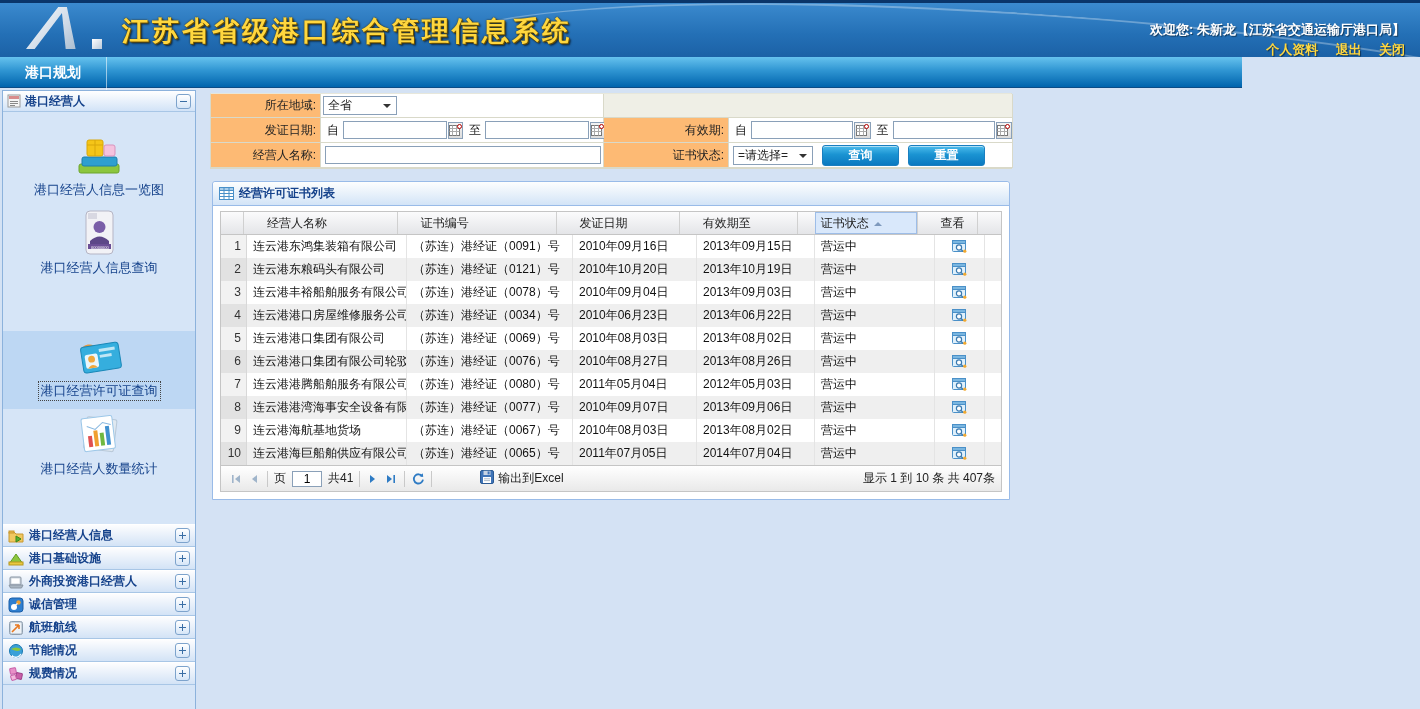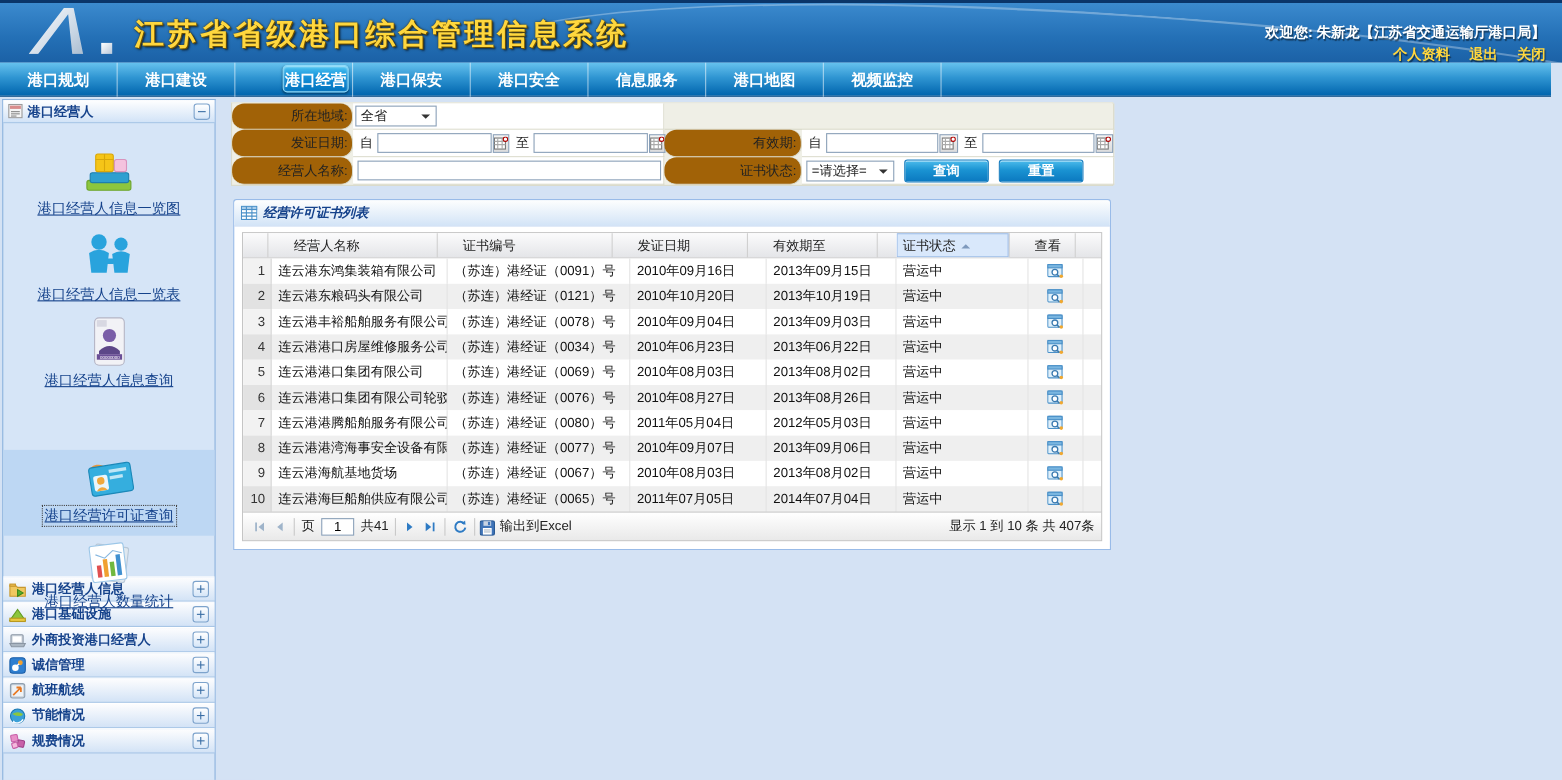--- a/index.html
+++ b/index.html
@@ -25,23 +25,23 @@
     background:linear-gradient(135deg,#ffffff,#b9c9da); }
   .app-title { position:absolute; left:122px; top:13px; font-size:27px; font-weight:bold;
     letter-spacing:3px; color:#ffd73e;
     text-shadow:1px 1px 0 #6e5200, 2px 2px 2px rgba(0,0,0,.65), 0 0 2px #3c2c00; }
   .welcome { position:absolute; right:15px; top:21px; color:#ffffff; font-weight:bold; font-size:13px;
     text-shadow:1px 1px 1px rgba(0,0,0,.5); }
   .hdr-links { position:absolute; right:15px; top:41px; }
   .hdr-link { display:inline-block; margin-left:14px; color:#ffd73e; font-weight:bold; font-size:13px;
     cursor:pointer; text-shadow:1px 1px 1px rgba(0,0,0,.5); }
   
-  .tabbar { position:absolute; top:57px; left:0; width:1410px; height:31px; display:flex;
+  .tabbar { position:absolute; top:57px; left:0; width:1242px; height:31px; display:flex;
     background:linear-gradient(180deg,#66c2ee 0,#2f95d2 45%,#0064ad 100%);
-    border-bottom:1px solid #0b4c86; }
+    border-bottom:1px solid #0b4c86;flex-direction:column; }
   .tab { width:107px; height:31px; line-height:30px; text-align:center; color:#fff; font-weight:bold;
     font-size:14px; border-right:1px solid rgba(255,255,255,.55); cursor:pointer; position:relative; }
   .tab .act { position:absolute; left:3px; right:3px; top:2px; bottom:4px; line-height:24px;
     background:linear-gradient(180deg,#4cc5f3,#1490d8 45%,#0273be); border:1px solid #8ed9f8;
     border-radius:4px; box-shadow:inset 0 1px 2px rgba(255,255,255,.6), 0 1px 2px rgba(0,0,0,.35);margin-left:40px; }
   
   .content { position:absolute; top:88px; left:0; width:1284px; height:621px; }
   
   .sidebar { position:absolute; left:2px; top:2px; width:194px; height:619px;
     background:#d6e5f7; border:1px solid #8cb2dc; border-bottom:none; }
@@ -50,51 +50,51 @@
     color:#15428b; font-weight:bold; }
   .side-panel-header .ph-label { flex:1; margin-left:4px; }
   .tool-btn { width:15px; height:15px; border:1px solid #7da3cc; border-radius:3px;
     background:linear-gradient(180deg,#ffffff,#d6e6f8); position:relative; cursor:pointer; }
   .tool-btn::after { content:""; position:absolute; left:3px; right:3px; top:6px; height:1px; background:#3a6ea5; }
   .tool-btn.plus::before { content:""; position:absolute; top:3px; bottom:3px; left:6px; width:1px; background:#3a6ea5; }
   .side-items { padding-top:18px; height:412px; }
   .side-item { height:78px; text-align:center; color:#15428b; font-size:13px; cursor:pointer; padding-top:2px; }
   .side-item .big-icon { width:50px; height:46px; margin:0 auto 3px; display:block; }
   .side-item.selected { background:#bdd7f3;margin-top:45px; }
-  .side-item .lab { display:inline-block; padding:0 2px;text-decoration:underline; }
+  .side-item .lab { display:inline-block; padding:0 2px; }
   .side-item.selected .lab { outline:1px dotted #444; }
   .acc-header { height:23px; display:flex; align-items:center; padding:0 5px;
     background:linear-gradient(180deg,#fdfdfe,#d3e3f6);
     border-top:1px solid #ffffff; border-bottom:1px solid #a8c6e6;
     color:#15428b; font-weight:bold; cursor:pointer; }
   .acc-header .acc-label { flex:1; margin-left:5px; }
   
   .search-form { position:absolute; left:210px; top:5px; width:802px;
     display:grid; grid-template-columns:110px 283px 125px 284px;
     grid-template-rows:24px 25px 25px; background:#efefe6; border:1px solid #d9d9c9; border-top:1px solid #e7e7db; }
   .cell { border-right:1px solid #d9d9c9; border-bottom:1px solid #d9d9c9; display:flex; align-items:center; }
-  .cell.lbl { background:#a16207; justify-content:flex-end; padding-right:4px; color:#222;border-radius:11px; }
+  .cell.lbl { background:#fdba74; justify-content:flex-end; padding-right:4px; color:#222; }
   .cell.val { background:#ffffff; padding-left:2px; }
   .cell.filler { background:#efefe6; }
   .txt-input { height:18px; border:1px solid #8aa0b8; background:#fff; font-family:inherit; font-size:12px; padding:0 3px; }
   .cal-btn { width:17px; height:17px; border:1px solid #8aa0b8; background:linear-gradient(#f4f4f4,#dcdcdc);
     margin-left:1px; display:flex; align-items:center; justify-content:center; cursor:pointer; }
   .sel { height:19px; line-height:17px; border:1px solid #8aa0b8; background:#fff; padding:0 18px 0 4px;
     position:relative; cursor:pointer; }
   .sel::after { content:""; position:absolute; right:5px; top:7px; border:4px solid transparent; border-top-color:#333; }
   .mini-lab { margin:0 4px 0 6px; }
   .btn { width:77px; height:21px; margin-left:9px; border:1px solid #1a7fc0; border-radius:3px;
     background:linear-gradient(180deg,#4cbcec,#1a93d2 45%,#0b79c0); color:#fff; font-weight:bold;
     text-align:center; line-height:19px; cursor:pointer; box-shadow:inset 0 1px 0 rgba(255,255,255,.55); }
   
   .table-panel { position:absolute; left:212px; top:93px; width:798px; height:319px;
     background:#ffffff; border:1px solid #99bbe8; border-radius:3px 3px 0 0; }
   .panel-header { height:24px; display:flex; align-items:center; padding:0 6px;
     background:linear-gradient(180deg,#fdfefe,#d3e4f7); border-bottom:1px solid #99bbe8;
-    border-radius:3px 3px 0 0; color:#15428b; font-weight:bold;font-style:italic; }
+    border-radius:3px 3px 0 0; color:#15428b; font-weight:bold; }
   .panel-header .pt { margin-left:5px; }
   .grid { position:absolute; left:7px; top:29px; width:782px; height:281px; border:1px solid #c5c5c5; background:#fff; }
   .grid-header { display:flex; height:23px; background:linear-gradient(180deg,#fbfbfc,#e4e5e8);
     border-bottom:1px solid #c5c5c5;gap:17px; }
   .gh { border-right:1px solid #d0d0d0; line-height:22px; padding-left:6px; color:#222;
     white-space:nowrap; overflow:hidden; cursor:pointer; }
   .gh.sorted { background:#d9e8fb; box-shadow:inset 0 0 0 1px #9dbde8; }
   .sort-arrow { display:inline-block; width:0; height:0; border:4px solid transparent;
     border-bottom-color:#7e99bd; margin-left:5px; vertical-align:1px; }
   .grid-body .row { display:flex; height:23px; background:#fff; }
@@ -107,21 +107,21 @@
   .w-num{width:26px}.w-name{width:160px}.w-cert{width:166px}.w-issue{width:124px}
   .w-valid{width:118px}.w-status{width:120px}.w-view{width:50px}.w-spacer{flex:1;border-right:none}
   
   .pager { position:absolute; left:0; right:0; bottom:0; height:26px; border-top:1px solid #c5c5c5;
     background:linear-gradient(180deg,#ffffff,#e9e9e9); display:flex; align-items:center; padding:0 6px; }
   .pg-btn { width:18px; height:18px; display:flex; align-items:center; justify-content:center; cursor:pointer; }
   .pg-sep { width:1px; height:16px; background:#c9c9c9; margin:0 4px; }
   .pg-input { width:30px; height:16px; border:1px solid #8aa0b8; text-align:center; font-size:12px; margin:0 4px; }
   .pg-text { margin:0 2px; color:#222; }
   .pager-right { margin-left:auto; color:#222; }
-  .export { display:flex; align-items:flex-end; cursor:pointer; }
+  .export { display:flex; align-items:flex-start; cursor:pointer;margin-left:44px; }
   .export span { margin-left:4px; }
   svg { display:block; }
 </style>
 </head>
 <body>
 
 <div class="header">
   <div class="arc arc1"></div>
   <div class="arc arc2"></div>
   <div class="logo">
@@ -171,32 +171,20 @@
       <span class="big-icon">
             <svg width="50" height="46" viewBox="0 0 50 46">
               <rect x="5" y="32" width="40" height="9" rx="2" fill="#8cc63e" stroke="#6da52c"></rect>
               <rect x="8" y="25" width="35" height="9" rx="2" fill="#2e9fd0" stroke="#1d7fae"></rect>
               <rect x="13" y="8" width="16" height="16" rx="2" fill="#f5c518" stroke="#d9a70a"></rect>
               <path d="M13 13h16M21 8v16" stroke="#d9a70a"></path>
               <rect x="30" y="13" width="11" height="11" rx="2" fill="#f4c2de" stroke="#d893bd"></rect>
             </svg>
           </span>
       <span class="lab">港口经营人信息一览图</span>
-    </div>
-        <div class="side-item">
-      <span class="big-icon">
-            <svg width="50" height="46" viewBox="0 0 50 46">
-              <circle cx="16" cy="10" r="7" fill="#29a3dd"></circle>
-              <path d="M7 20 q9 -6 18 0 l-2 18 h-14 Z" fill="#29a3dd"></path>
-              <circle cx="36" cy="12" r="6" fill="#29a3dd"></circle>
-              <path d="M28 21 q8 -5 16 0 l-2 17 h-12 Z" fill="#29a3dd"></path>
-              <rect x="21" y="25" width="10" height="5" rx="2.5" fill="#29a3dd"></rect>
-            </svg>
-          </span>
-      <span class="lab">港口经营人信息一览表</span>
     </div>
         <div class="side-item">
       <span class="big-icon">
             <svg width="50" height="46" viewBox="0 0 50 46">
               <rect x="12" y="1" width="27" height="43" rx="4" fill="#f2f2f6" stroke="#b5b5c5"></rect>
               <rect x="14" y="3" width="9" height="6" fill="#d8d8e2"></rect>
               <circle cx="25.5" cy="17" r="6" fill="#7a5ea8"></circle>
               <path d="M16 31 q9.5 -9 19 0 v3 h-19 Z" fill="#5d4788"></path>
               <rect x="14" y="34" width="23" height="5" fill="#6b4f96"></rect>
               <text x="17" y="38.5" font-size="4" fill="#fff">00000000</text>

